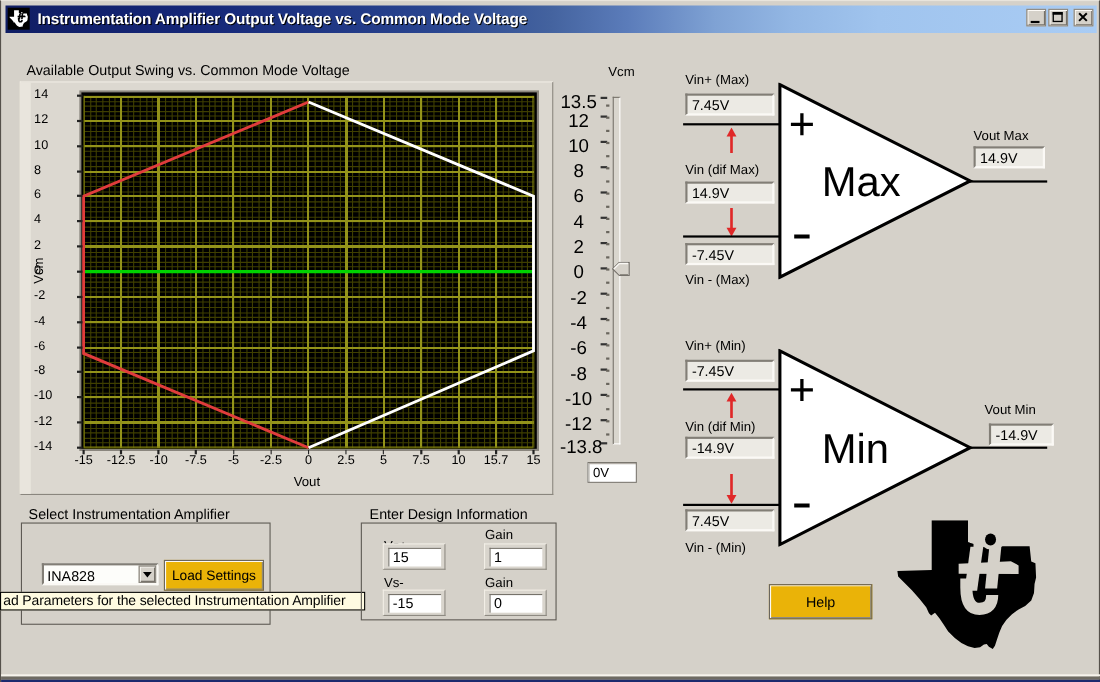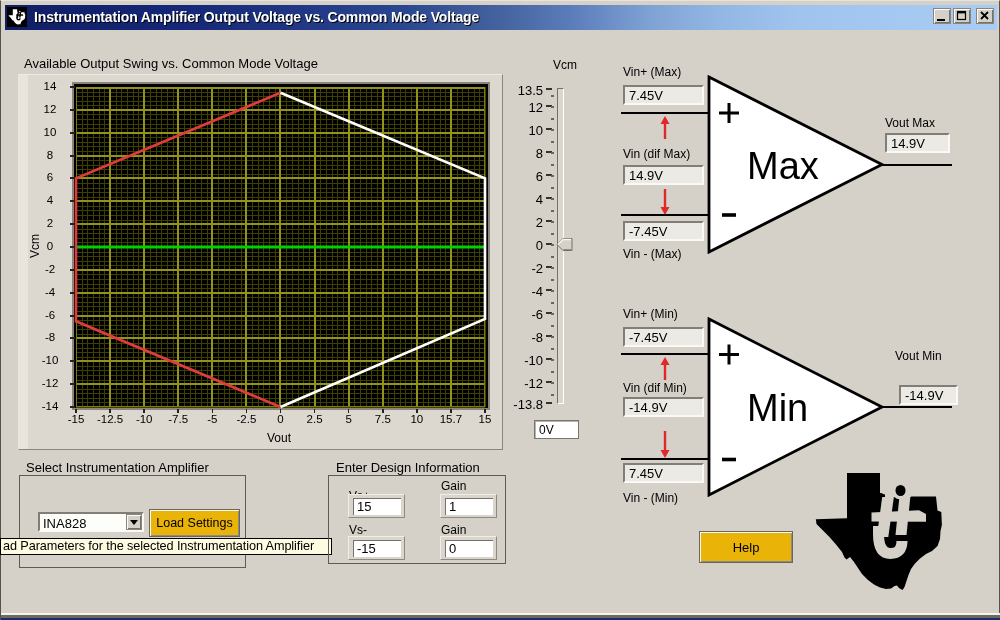--- a/index.html
+++ b/index.html
@@ -4,26 +4,26 @@
 html,body{width:1000px;height:620px;overflow:hidden}
 body{font-family:"Liberation Sans",sans-serif;position:relative;background:#d5d1c9}
 #win{position:absolute;left:0;top:0;width:1000px;height:620px;background:#d5d1c9;border-left:1px solid #55514b;border-right:1px solid #55514b;border-top:1px solid #e8e4dc}
 #titlebar{position:absolute;left:4px;top:4px;width:992px;height:25px;background:linear-gradient(90deg,#101e64 0%,#152778 18%,#2a4690 40%,#44639f 50%,#5b7cba 57%,#7fa2d4 65%,#93b7e4 72%,#a0c4ee 80%,#a9ccf4 100%)}
 #ticon{position:absolute;left:2px;top:2px;width:20px;height:20px;background:#000}
 #ttext{position:absolute;left:29px;top:4px;color:#fff;font-size:14px;font-weight:bold;text-shadow:1px 1px 0 #000;letter-spacing:-0.15px}
 .tbtn{position:absolute;top:3px;width:18px;height:16px;background:#d5d1c9;border:1px solid #8a867e;box-shadow:inset 1px 1px 0 #fcfaf6,inset -1px -1px 0 #76726a}
 #bmin{left:928px}#bmax{left:948px}#bclose{left:971px}
 .lab{position:absolute;font-size:12px;color:#000;white-space:nowrap}
 #gpanel{position:absolute;left:17px;top:73px;width:485px;height:376px;background:#dcd8d0;border-top:1px solid #efebe3;border-left:1px solid #efebe3;border-right:1px solid #8a867e;border-bottom:1px solid #8a867e}
-.yl{position:absolute;left:30px;width:38px;text-align:center;font-size:11.5px}
+.yl{position:absolute;left:30px;width:38px;text-align:left;font-size:11.5px}
 .ytick{position:absolute;left:69px;width:5px;height:2px;background:#222}
 .xl{position:absolute;top:412px;width:40px;text-align:center;font-size:11.5px}
 .xtick{position:absolute;top:408px;width:1.5px;height:4px;background:#222}
 #vcmlab{position:absolute;left:22px;top:238px;font-size:12px;transform:rotate(-90deg)}
-.sl{position:absolute;left:508px;width:34px;text-align:right;font-size:13px}
+.sl{position:absolute;left:508px;width:34px;text-align:center;font-size:17px}
 .stick{position:absolute;left:545px;width:6px;height:2px;background:#333}
 .smtick{position:absolute;left:550px;width:3px;height:2px;background:#6a665e}
 #strack{position:absolute;left:556px;top:87px;width:7px;height:316px;background:#d9d6ce;border-top:1px solid #76726a;border-left:1px solid #76726a;border-right:1px solid #fff;border-bottom:1px solid #fff}
 #svalbox{position:absolute;left:533px;top:419px;width:45px;height:19px;background:#fff;border:1px solid #7a766e;box-shadow:inset 1px 1px 0 #b8b4ac;font-size:12px;padding:2px 0 0 4px}
 .vbox{position:absolute;height:20px;background:#eceae4;border-top:2px solid #827e76;border-left:2px solid #827e76;border-right:2px solid #fbf9f5;border-bottom:2px solid #fbf9f5;font-size:13px;padding:1px 0 0 4px;white-space:nowrap}
 .wbox{position:absolute;height:20px;background:#fdfdfa;border-top:2px solid #827e76;border-left:2px solid #827e76;border-right:2px solid #fbf9f5;border-bottom:2px solid #fbf9f5;font-size:13px;padding:1px 0 0 4px}
 .hline{position:absolute;height:2px;background:#000}
 .dbo{position:absolute;width:57px;height:24px;background:#d9d5cd;border-top:1px solid #f2eee6;border-left:1px solid #f2eee6;border-right:1px solid #8e8a82;border-bottom:1px solid #8e8a82}
 .dbi{position:absolute;width:48px;height:17px;background:#fff;border-top:1px solid #76726a;border-left:1px solid #76726a;font-size:13px;padding:0 0 0 3px;white-space:nowrap}
 svg{display:block}
@@ -246,21 +246,21 @@
     <div class="hline" style="left:620px;top:457px;width:89px"></div>
     <div class="vbox" style="left:622px;top:462px;width:81px">7.45V</div>
     <div class="lab" style="left:622px;top:490px">Vin - (Min)</div>
     <svg style="position:absolute;left:706px;top:316px" width="179" height="180">
       <polygon points="2,2 175,90.0 2,178" fill="#fff" stroke="#000" stroke-width="2.8"></polygon>
       <path d="M12,37.5 H32 M22,27.5 V47.5" stroke="#000" stroke-width="3" fill="none"></path>
       <path d="M15,142.5 H29" stroke="#000" stroke-width="3.6" fill="none"></path>
       <text x="40" y="104.0" font-size="38" font-family="Liberation Sans">Min</text>
     </svg>
     <div class="hline" style="left:879px;top:405px;width:72px"></div>
-    <div class="lab" style="left:894px;top:348px">Vout Min</div>
+    <div class="lab" style="left:894px;top:364px">Vout Min</div>
     <div class="vbox" style="left:898px;top:384px;width:59px">-14.9V</div>
  <div class="lab" style="left:25px;top:459px;font-size:13px">Select Instrumentation Amplifier</div>
  <div class="grp" style="left:18px;top:474px;width:227px;height:93px"></div>
  <div class="wbox" style="left:37px;top:511px;width:106px;height:20px;font-size:13px;padding-top:2px;padding-left:3px">INA828</div>
  <div style="position:absolute;left:125px;top:513px;width:16px;height:16px;background:#d5d1c9;border:1px solid #8a867e;box-shadow:inset 1px 1px 0 #fcfaf6,inset -1px -1px 0 #76726a">
       <svg width="14" height="14">
         <polygon points="3,5 11,5 7,10" fill="#000"></polygon>
       </svg>
     </div>
  <div class="btn" style="left:148px;top:508px;width:91px;height:28px;padding-top:6px;font-size:12.5px">Load Settings</div>

